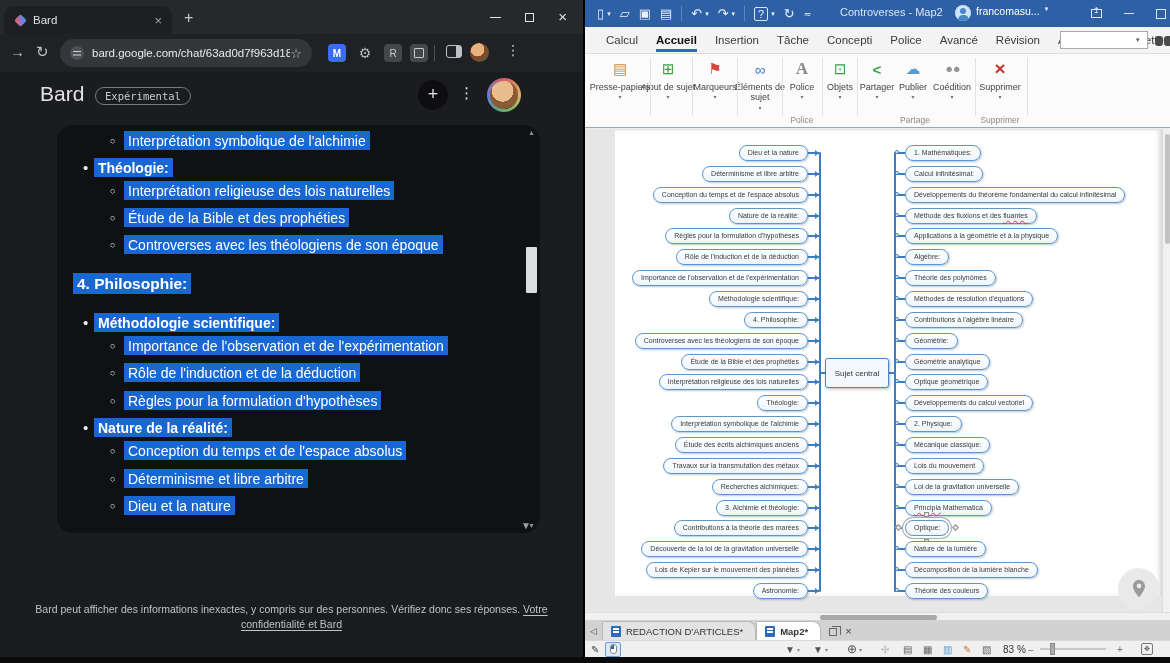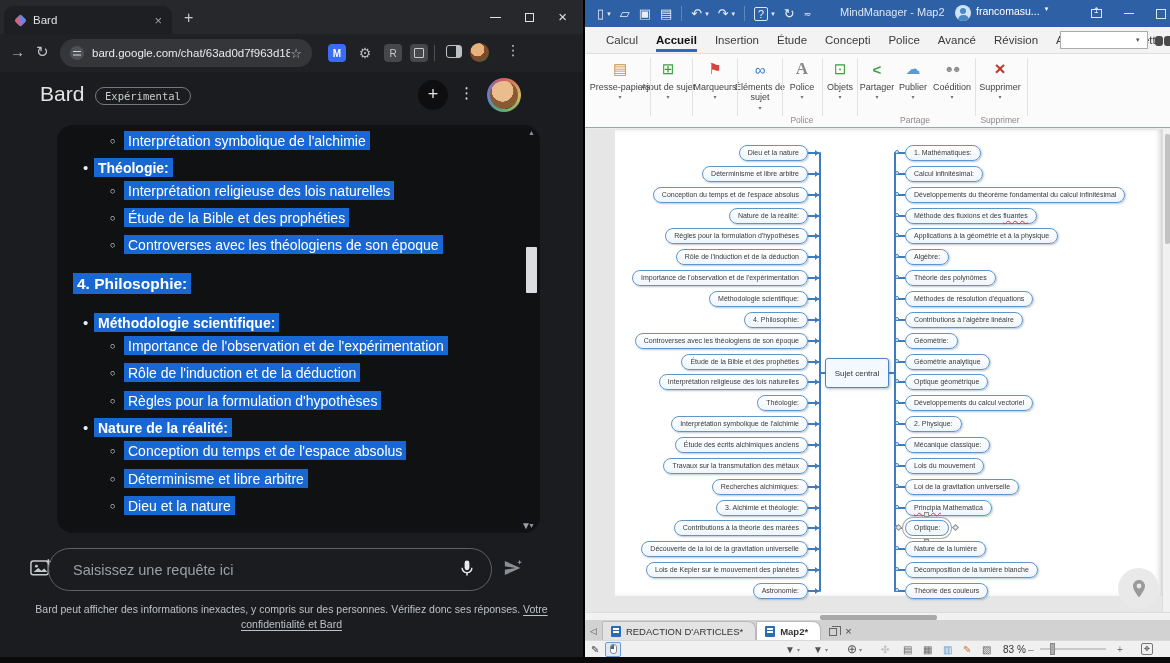--- a/index.html
+++ b/index.html
@@ -256,42 +256,20 @@
             </div>
           </div>
         <div class="panel-sb">
           <span class="up">▲</span>
           <span class="thumb"></span>
           <span class="dn">▼</span>
         </div>
       </div>
       <span class="scroll-caret">▼</span>
 
-      <div class="inputrow">
-        <span class="img-ic">
-          <svg width="22" height="19" viewBox="0 0 24 20">
-              <rect x="1" y="3" width="19" height="15" rx="2.5" fill="none" stroke="#c7cacd" stroke-width="1.6"></rect>
-              <circle cx="7" cy="8.5" r="1.6" fill="#c7cacd"></circle>
-              <path d="M4 15l5-4.5 3.5 3 3-2.5 3.5 4z" fill="#c7cacd"></path>
-              <path d="M20 1v5M17.5 3.5h5" stroke="#c7cacd" stroke-width="1.6"></path>
-            </svg>
-        </span>
-        <input class="prompt" placeholder="Saisissez une requête ici" style="">
-        <span class="mic-ic">
-          <svg width="18" height="20" viewBox="0 0 24 24">
-              <path d="M12 15a3.2 3.2 0 0 0 3.2-3.2V5.2a3.2 3.2 0 0 0-6.4 0v6.6A3.2 3.2 0 0 0 12 15zm5.6-3.2a5.6 5.6 0 0 1-11.2 0H4.6a7.4 7.4 0 0 0 6.4 7.3V22h2v-2.9a7.4 7.4 0 0 0 6.4-7.3h-1.8z" fill="#e8eaed"></path>
-            </svg>
-        </span>
-        <span class="send-ic">
-          <svg width="20" height="18" viewBox="0 0 24 22">
-              <path d="M2 19.5L21 11 2 2.5v6.5l13 2-13 2z" fill="#8a8f94"></path>
-              <path d="M20 1l.8 2.2L23 4l-2.2.8L20 7l-.8-2.2L17 4l2.2-.8z" fill="#8a8f94"></path>
-            </svg>
-        </span>
-      </div>
 
       <div class="bfooter">
         <span>Bard peut afficher des informations inexactes, y compris sur des personnes. Vérifiez donc ses réponses.</span>
         <u><span>Votre</span></u><br>
         <u><span>confidentialité et Bard</span></u>
       </div>
     </div>
   </div>
 
   <div class="mm">
@@ -306,39 +284,39 @@
         <span>↶</span>
           <span class="cv">▾</span>
         <span>↷</span>
           <span class="cv">▾</span>
         <span class="sep"></span>
         <span style="font-size:11px;border:1px solid #dbe5f3;padding:0 3px;border-radius:2px;">?</span>
           <span class="cv">▾</span>
         <span>↻</span>
         <span style="font-size:9px;">≂</span>
       </div>
-      <span class="mm-doc-title">MindManager - Map2</span>
+      <span class="mm-doc-title">Controverses - Map2</span>
       <div class="mm-user">
         <span class="uavatar"></span>
         <span>francomasu...</span>
         <span style="font-size:7px;">▾</span>
       </div>
       <div class="mm-winctl">
         <span class="mwc-tray"></span>
         <span class="mwc-min"></span>
         <span class="mwc-max"></span>
       </div>
     </div>
 
     <div class="mm-menu">
       <div id="mm-menu-tabs" style="display:flex;">
           <div class="mtab">Calcul</div>
           <div class="mtab active">Accueil</div>
           <div class="mtab">Insertion</div>
-          <div class="mtab">Étude</div>
+          <div class="mtab">Tâche</div>
           <div class="mtab">Concepti</div>
           <div class="mtab">Police</div>
           <div class="mtab">Avancé</div>
           <div class="mtab">Révision</div>
           <div class="mtab">Affichage</div>
           <div class="mtab">Tablette</div>
         </div>
       <input class="mm-search" style="">
       <span class="mm-search-cv">▾</span>
       <span class="binoc"></span>

